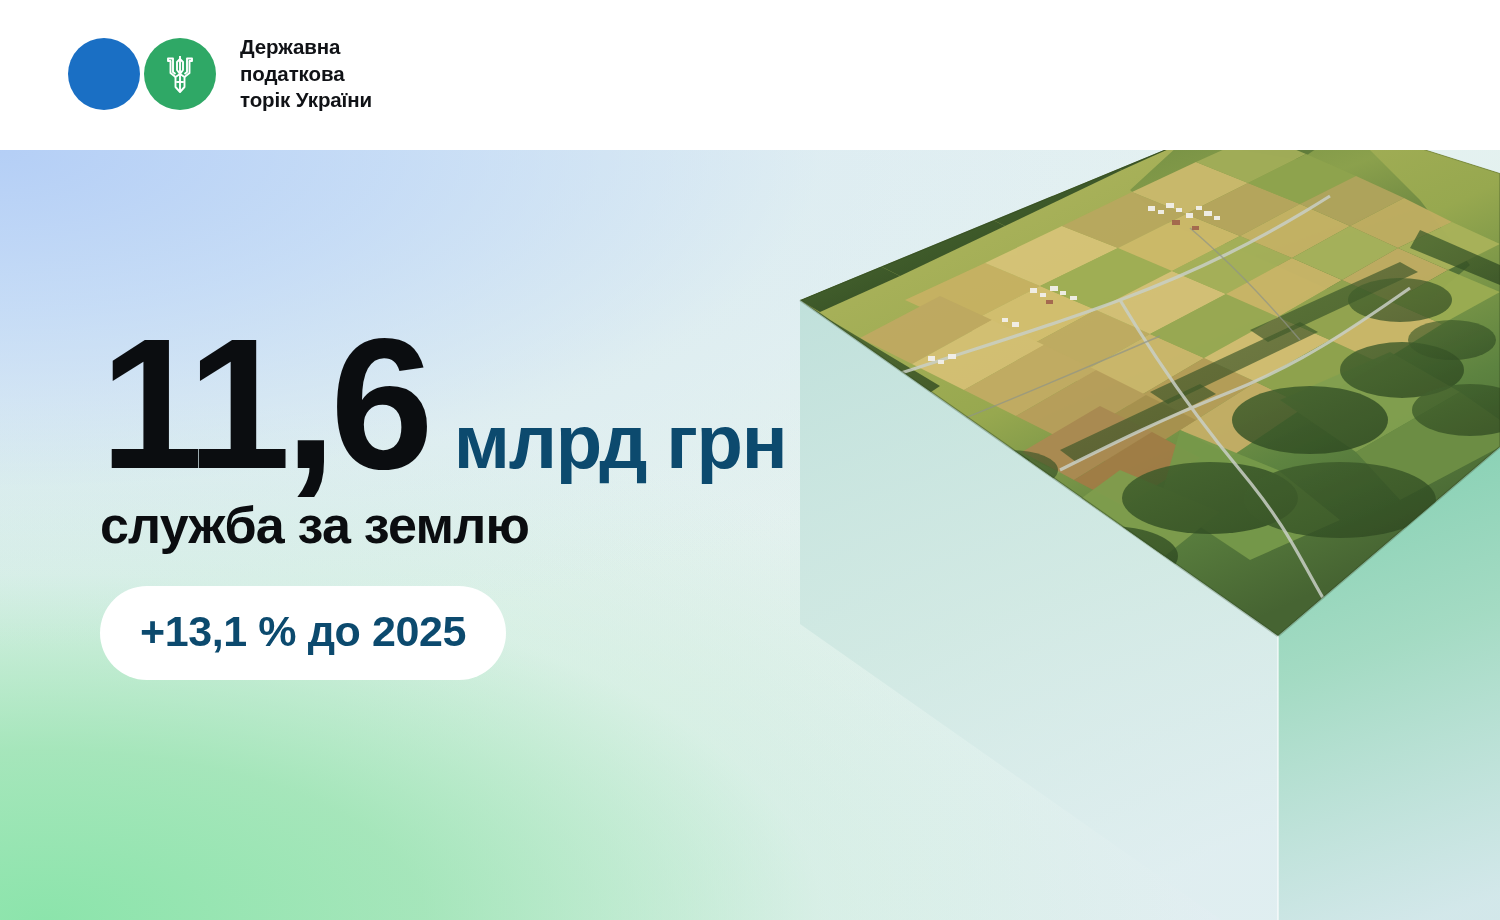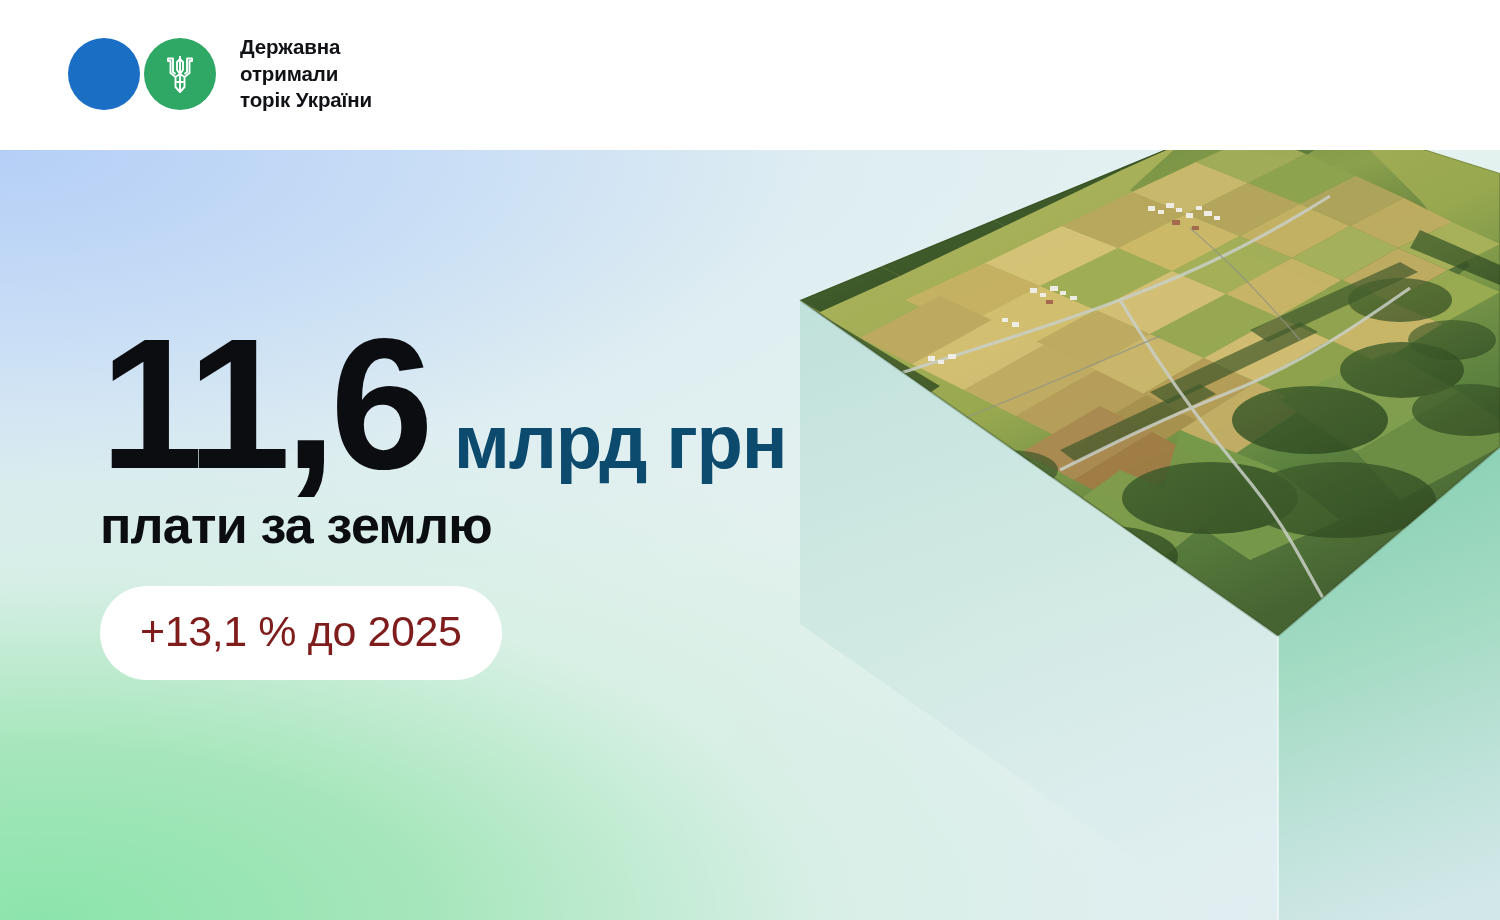--- a/index.html
+++ b/index.html
@@ -138,23 +138,23 @@
     letter-spacing: -0.6px;
     color: #0b0d10;
     white-space: nowrap;
   }
   .sub-line.first { margin-top: 6px; }
 
   .badge {
     display: inline-block;
     margin-top: 34px;
     background: #ffffff;
-    color: #7f1d1d;
+    color: #0c4a6e;
     font-size: 43px;
-    font-weight: normal;
+    font-weight: bold;
     letter-spacing: -0.4px;
     padding: 21px 40px 24px 40px;
     border-radius: 60px;
     white-space: nowrap;
   }
 </style>
 </head>
 <body>
 
 <div class="banner">
@@ -367,28 +367,28 @@
               <path d="M12.5 25 L7.5 21 L7.5 9 L5 9 L5 6.5 L10 6.5 L10 20 L12.5 22"></path>
               <path d="M21.5 25 L26.5 21 L26.5 9 L29 9 L29 6.5 L24 6.5 L24 20 L21.5 22"></path>
               <path d="M17 22 L14 18 L14 10 L17 7 L20 10 L20 18 Z"></path>
               <path d="M13.2 30 L20.8 30"></path>
             </g>
           </svg>
         </div>
       </div>
       <div class="logo-text">
         <div>Державна</div>
-        <div>отримали</div>
+        <div>податкова</div>
         <div>торік України</div>
       </div>
     </div>
   </div>
 
   <div class="copy">
     <div class="headline-row">
       <span class="headline-number">11,6</span>
       <span class="headline-unit">млрд грн</span>
     </div>
-    <div class="sub-strong">плати за землю</div>
+    <div class="sub-strong">служба за землю</div>
     <div class="badge">+13,1 % до 2025</div>
   </div>
 
 </div>
 
 </body></html>

